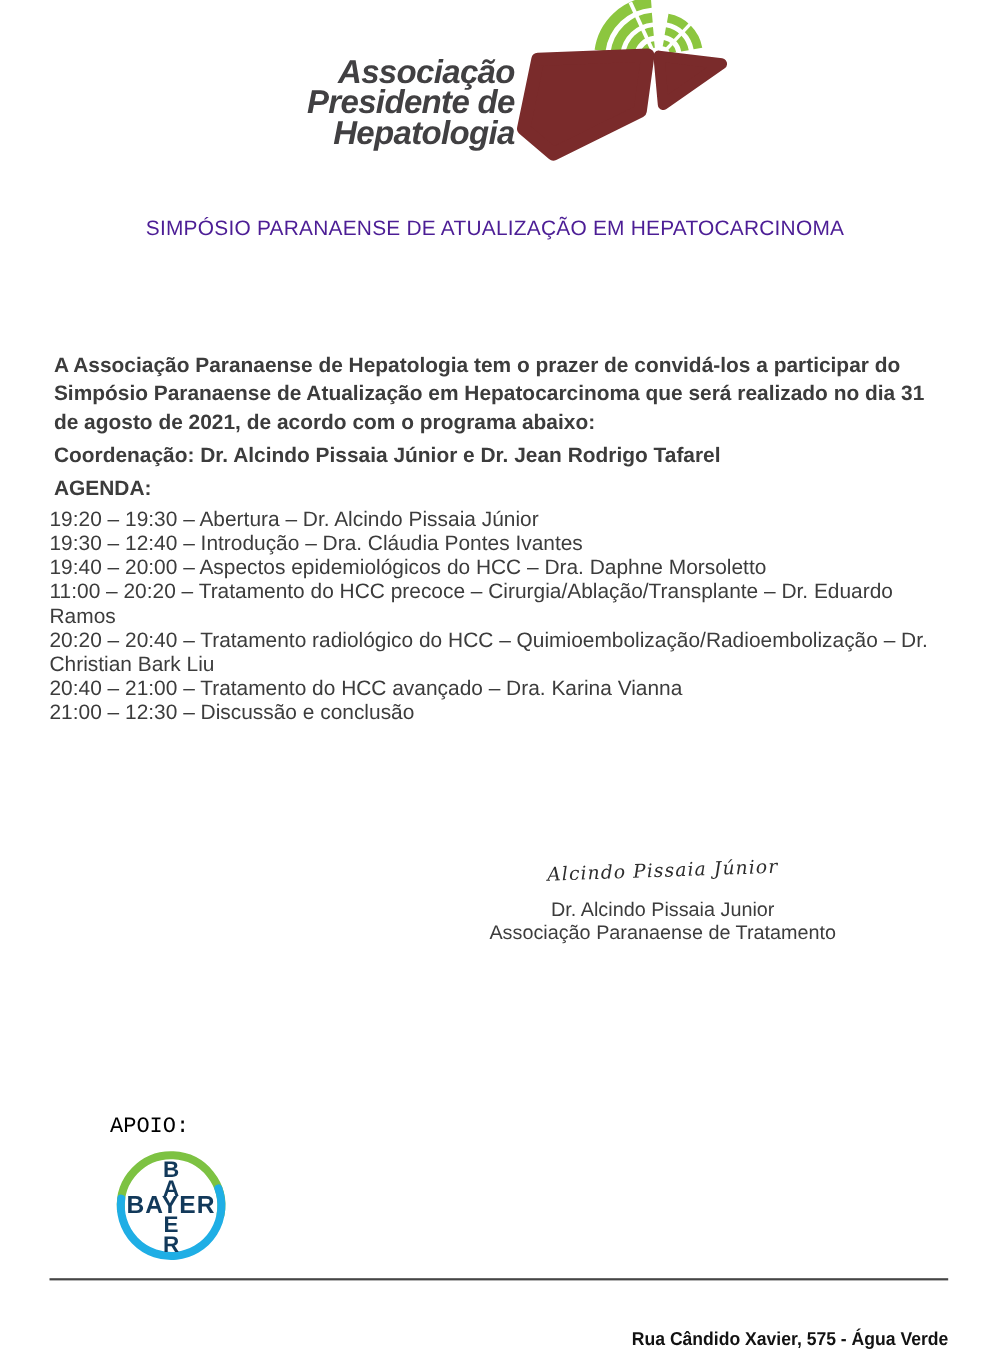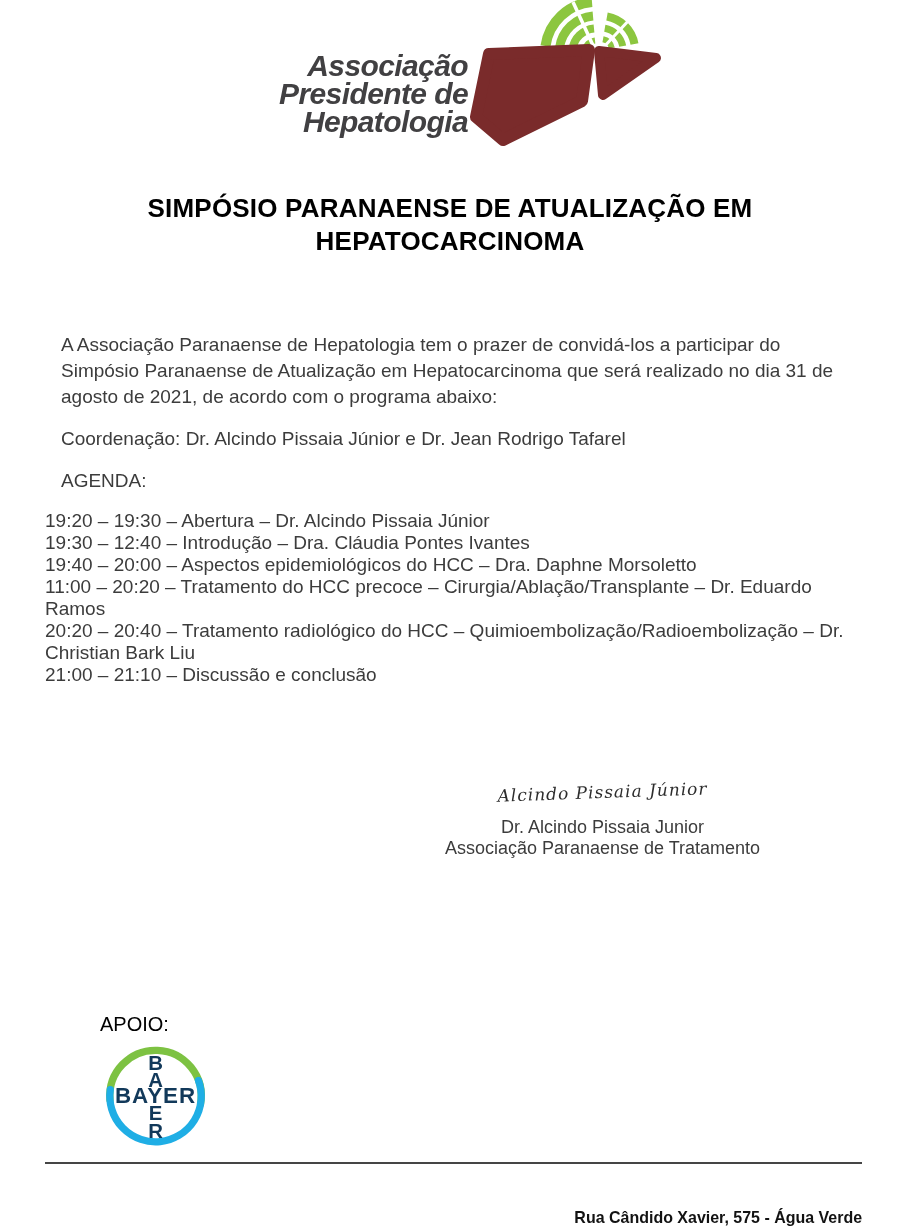--- a/index.html
+++ b/index.html
@@ -10,45 +10,45 @@
   
   .assoc-name{
     position:absolute;top:52px;left:150px;width:318px;text-align:right;
     font-weight:bold;font-style:italic;font-size:30px;line-height:28px;
     color:#414042;letter-spacing:-0.6px;
   }
   .liver-svg{position:absolute;left:468px;top:0;width:202px;height:156px;}
   
   .doc-title{
     position:absolute;top:192px;left:105px;right:105px;margin:0;
-    text-align:center;font-size:26px;line-height:33px;font-weight:700;color:#000000;
+    text-align:center;font-size:19px;line-height:33px;font-weight:400;color:#4c1d95;
     letter-spacing:0.2px;
   }
   
   .body-block{
     position:absolute;top:316px;left:45px;width:805px;
     font-size:19px;line-height:26px;color:#3c3c3c;
   }
-  .body-block p{margin:16px;}
+  .body-block p{margin:4px;font-weight:bold;}
   .intro{margin:0 0 14px 0;}
   .coord{margin:0 0 13px 0;}
   .agenda-label{margin:0;line-height:26px;}
   .agenda-item{line-height:22px;}
   
   .signature{
     position:absolute;top:779px;left:415px;width:375px;text-align:center;
     font-size:18px;line-height:21px;color:#3c3c3c;
   }
   .sig-script{
     font-family:"DejaVu Serif",serif;font-style:italic;font-size:17px;
     color:#2d2d2d;letter-spacing:1px;transform:rotate(-2deg);
     line-height:26px;margin-bottom:12px;
   }
   
-  .apoio-label{position:absolute;top:1013px;left:100px;font-size:20px;color:#000;}
+  .apoio-label{position:absolute;top:1013px;left:100px;font-size:20px;color:#000;font-family:Liberation Mono, monospace;}
   .bayer-svg{position:absolute;left:102px;top:1040px;width:107px;height:112px;}
   
   .footer-rule{position:absolute;top:1162px;left:45px;right:38px;height:0;border-top:2px solid #454545;}
   .footer-address{
     position:absolute;top:1168px;right:38px;text-align:right;
     font-weight:bold;font-size:17px;line-height:20px;color:#121212;
     transform:scaleX(0.94);transform-origin:100% 0;white-space:pre;
   }
 </style>
 </head>
@@ -94,22 +94,23 @@
         <div class="agenda-item">19:20 – 19:30 – Abertura – Dr. Alcindo Pissaia Júnior</div>
 
         <div class="agenda-item">19:30 – 12:40 – Introdução – Dra. Cláudia Pontes Ivantes</div>
 
         <div class="agenda-item">19:40 – 20:00 – Aspectos epidemiológicos do HCC – Dra. Daphne Morsoletto</div>
 
         <div class="agenda-item">11:00 – 20:20 – Tratamento do HCC precoce – Cirurgia/Ablação/Transplante – Dr. Eduardo Ramos</div>
 
         <div class="agenda-item">20:20 – 20:40 – Tratamento radiológico do HCC – Quimioembolização/Radioembolização – Dr. Christian Bark Liu</div>
 
+        <div class="agenda-item">20:40 – 21:00 – Tratamento do HCC avançado – Dra. Karina Vianna</div>
 
-        <div class="agenda-item">21:00 – 21:10 – Discussão e conclusão</div>
+        <div class="agenda-item">21:00 – 12:30 – Discussão e conclusão</div>
       </div>
   </div>
 
   <div class="signature">
     <div class="sig-script">Alcindo Pissaia Júnior</div>
     <div>Dr. Alcindo Pissaia Junior</div>
     <div>Associação Paranaense de Tratamento</div>
   </div>
 
   <div class="apoio-label">APOIO:</div>

